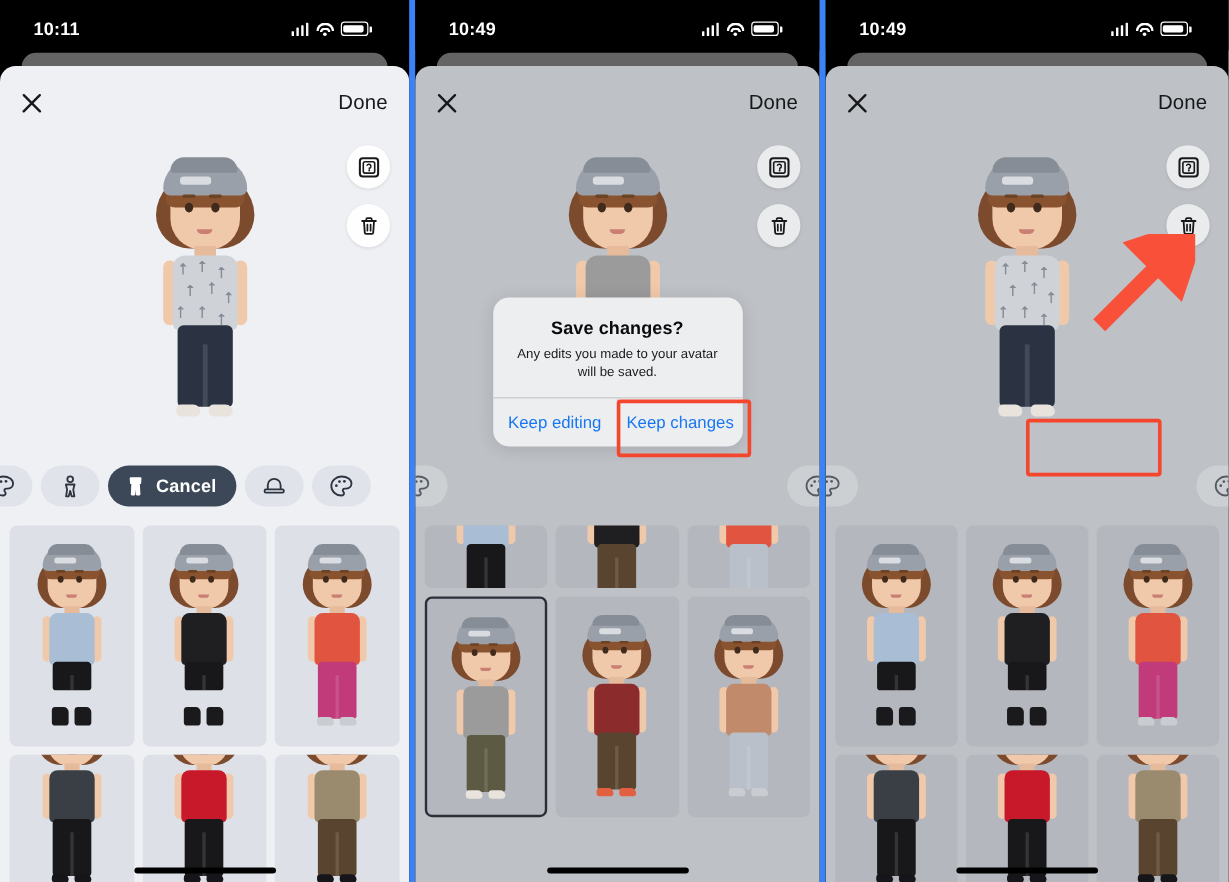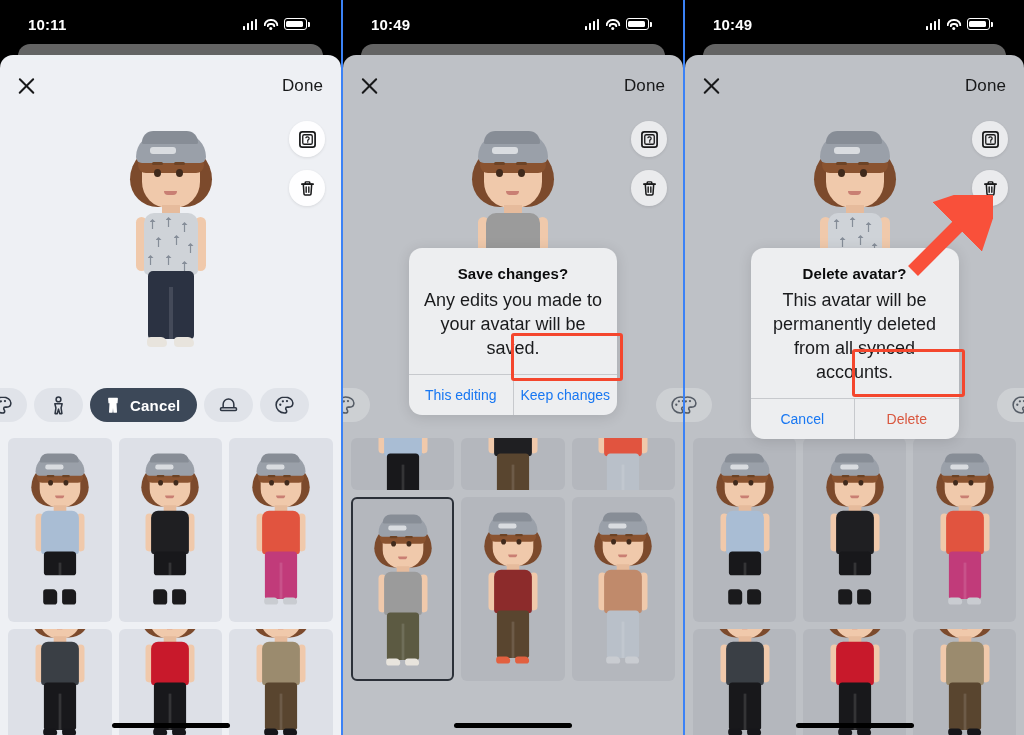--- a/index.html
+++ b/index.html
@@ -11,21 +11,21 @@
   }
   .screens { display: flex; width: 1024px; height: 735px; background:#fff; }
   .phone {
     position: relative;
     width: 341px; height: 735px;
     background: #000;
     overflow: hidden;
     flex: 0 0 auto;
   }
   .phone.mid { width: 342px; }
-  .phone + .phone { border-left: 2px solid #3b82f6; }
+  .phone + .phone { border-left: 5px solid #3b82f6; }
 
   
   .statusbar {
     position: absolute; top: 0; left: 0; right: 0; height: 42px;
     background: #000; color: #fff;
     display: flex; align-items: center; justify-content: space-between;
     padding: 6px 34px 0 28px;
     z-index: 40;
   }
   .status-time { font-size: 15px; font-weight: bold; letter-spacing: .2px; }
@@ -249,21 +249,21 @@
     position: absolute; left: 50%; transform: translateX(-50%);
     top: 248px; width: 208px;
     background: #edeef0;
     border-radius: 13px;
     z-index: 50;
     overflow: hidden;
     box-shadow: 0 2px 14px rgba(0,0,0,.12);
   }
   .modal-body { padding: 17px 14px 14px; text-align: center; }
   .modal-title { font-size: 15px; font-weight: bold; color: #0b0b0c; margin-bottom: 6px; letter-spacing: .1px; }
-  .modal-msg { font-size: 18px; color: #1a1b1d; line-height: 1.34; }
+  .modal-msg { font-size: 11px; color: #1a1b1d; line-height: 1.34; }
   .modal-actions { display: flex; border-top: .5px solid #c7c9cd; }
   .modal-btn {
     flex: 1 1 0; height: 40px;
     display: flex; align-items: center; justify-content: center;
     font-size: 14px; color: #1877f2;
     cursor: pointer; position: relative;
   }
   .modal-btn + .modal-btn { border-left: .5px solid #c7c9cd; }
   .modal-btn.danger { color: #d9573f; }
 
@@ -702,21 +702,21 @@
         </div>
       </div>
     </div>
 
     <div class="modal">
       <div class="modal-body">
         <div class="modal-title">Save changes?</div>
         <div class="modal-msg">Any edits you made to your avatar will be saved.</div>
       </div>
       <div class="modal-actions">
-        <div class="modal-btn">This editing</div>
+        <div class="modal-btn">Keep editing</div>
         <div class="modal-btn">Keep changes</div>
       </div>
     </div>
     <div class="annot-box" style="left: 167.5px; top: 332.5px; width: 112.5px; height: 48px;"></div>
 
     <div class="home-ind"></div>
   </div>
 
   <div class="phone">
     <div class="statusbar">
@@ -934,28 +934,18 @@
 
     <svg class="annot-arrow" style="left:218px;top:195px;" width="90" height="85" viewBox="0 0 90 85">
       <defs>
         <marker id="arrhead" markerWidth="5" markerHeight="5" refX="1.4" refY="2.5" orient="auto">
           <path d="M0,0 L5,2.5 L0,5 z" fill="#f9503a"></path>
         </marker>
       </defs>
       <path d="M10,76 L68,18" stroke="#f9503a" stroke-width="14" stroke-linecap="butt" marker-end="url(#arrhead)"></path>
     </svg>
 
-    <div class="modal">
-      <div class="modal-body">
-        <div class="modal-title">Delete avatar?</div>
-        <div class="modal-msg">This avatar will be permanently deleted from all synced accounts.</div>
-      </div>
-      <div class="modal-actions">
-        <div class="modal-btn">Cancel</div>
-        <div class="modal-btn danger">Delete</div>
-      </div>
-    </div>
     <div class="annot-box" style="left: 167px; top: 349.25px; width: 112.5px; height: 48px;"></div>
 
     <div class="home-ind"></div>
   </div>
 
 </div>
 
 </body></html>

